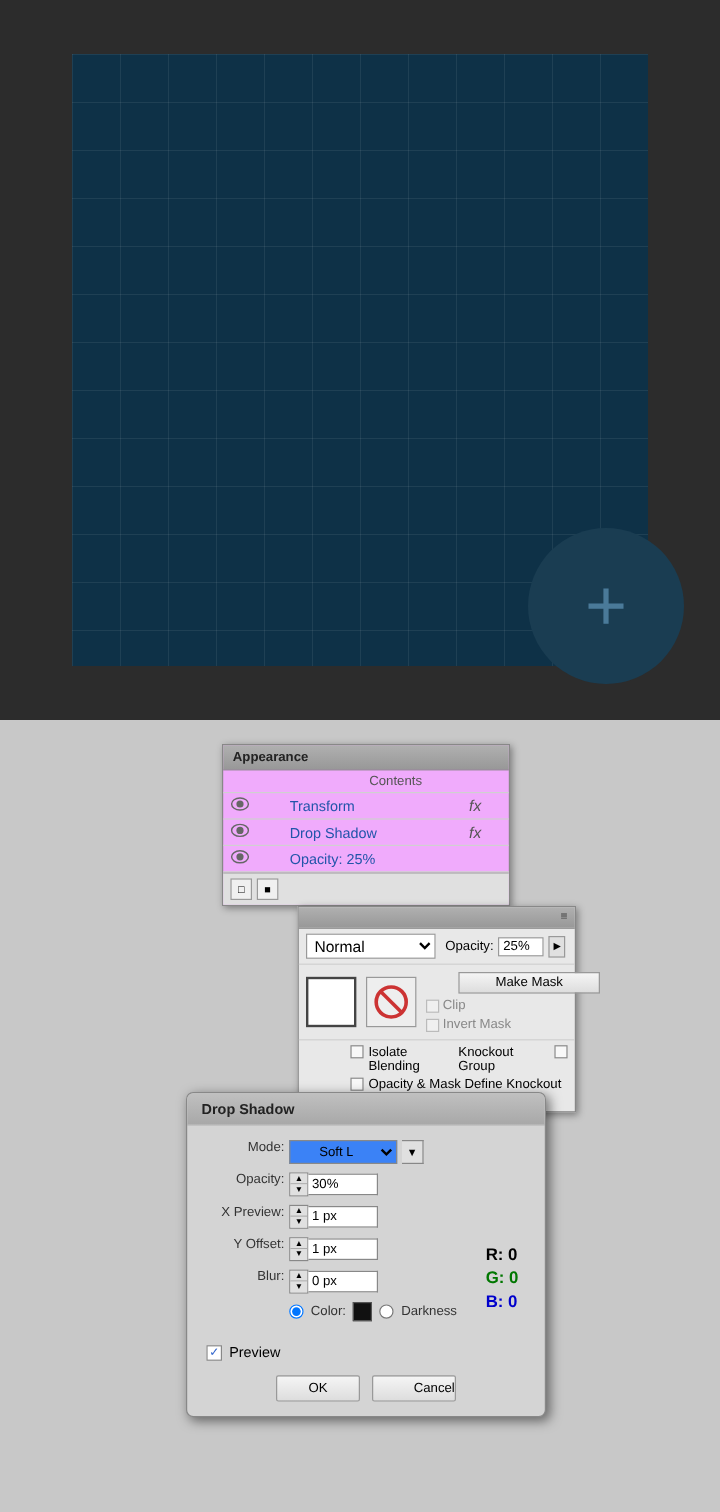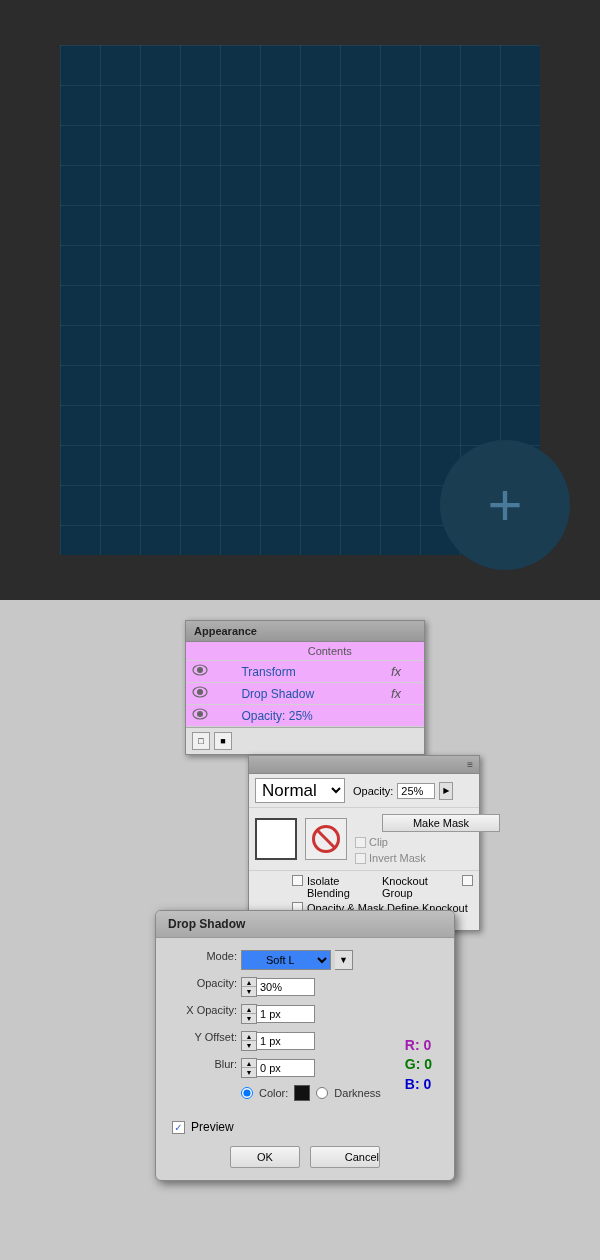--- a/index.html
+++ b/index.html
@@ -181,23 +181,23 @@
       display: flex;
       align-items: center;
       padding: 4px 6px;
       gap: 4px;
       border-bottom: 1px solid #d0d0d0;
     }
 
     .mode-select {
       background: #fff;
       border: 1px solid #999;
-      font-size: 17px;
+      font-size: 13px;
       padding: 1px 2px;
-      width: 90px;
+      width: 108px;
     }
 
     .opacity-label {
       font-size: 11px;
       margin-left: 4px;
     }
 
     .opacity-input {
       width: 38px;
       border: 1px solid #999;
@@ -427,21 +427,21 @@
     .rgb-display {
       position: absolute;
       right: 22px;
       top: 50%;
       transform: translateY(-10px);
       font-size: 14px;
       font-weight: bold;
       line-height: 1.4;
     }
 
-    .r-val { color: #a21caf; }
+    .r-val { color: #000000; }
     .g-val { color: #007700; }
     .b-val { color: #0000cc; }
 
     .color-radio-row {
       display: flex;
       align-items: center;
       gap: 6px;
     }
 
     .color-swatch {
@@ -636,21 +636,21 @@
         <div class="stepper-container">
           <div class="stepper-arrows">
             <button class="stepper-arrow">▲</button>
             <button class="stepper-arrow">▼</button>
           </div>
           <input class="text-input-small" value="30%" readonly="" style="">
         </div>
       </div>
 
       <div class="dialog-row">
-        <span class="dialog-label">X Opacity:</span>
+        <span class="dialog-label">X Preview:</span>
         <div class="stepper-container">
           <div class="stepper-arrows">
             <button class="stepper-arrow">▲</button>
             <button class="stepper-arrow">▼</button>
           </div>
           <input class="text-input-small" value="1 px" readonly="" style="">
         </div>
       </div>
 
       <div class="dialog-row">

